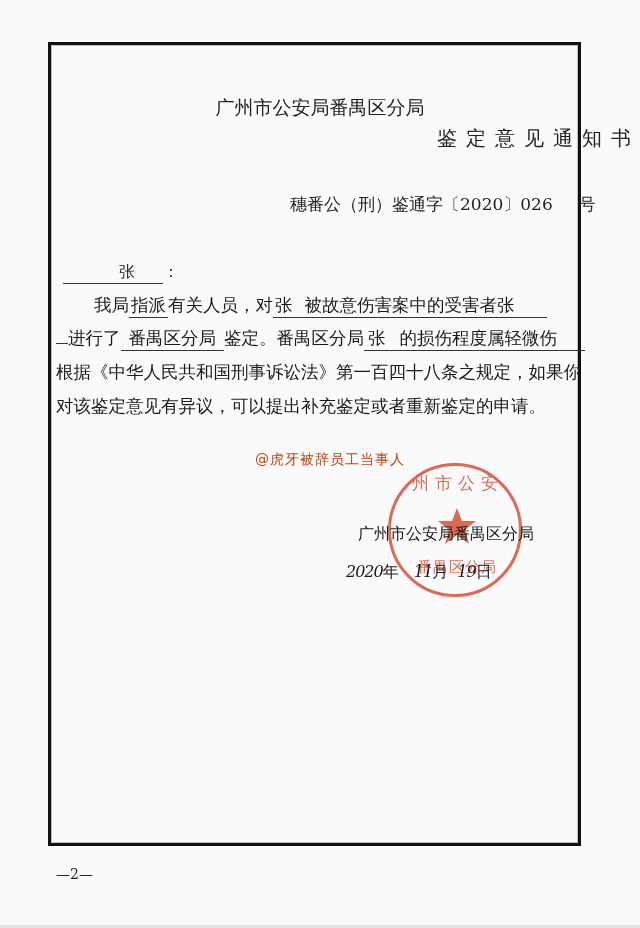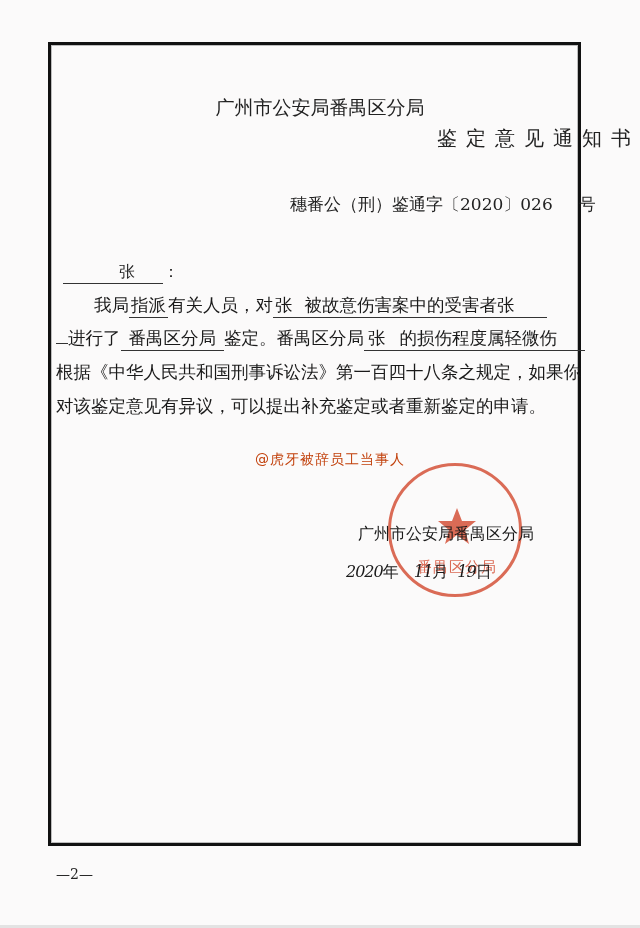--- a/index.html
+++ b/index.html
@@ -65,20 +65,21 @@
 <div class="abs body-line line2">
   <span class="blank" style="width:12px;"></span><span>进行了</span><span class="ul" style="padding:0 8px;">番禺区分局</span><span>鉴定。番禺区分局</span><span class="ul" style="padding:0 12px 0 4px;">张</span><span class="ul" style="padding-right:28px;">的损伤程度属轻微伤</span>
 </div>
 
 <div class="abs body-line line3">根据《中华人民共和国刑事诉讼法》第一百四十八条之规定，如果你</div>
 <div class="abs body-line line4">对该鉴定意见有异议，可以提出补充鉴定或者重新鉴定的申请。</div>
 
 <div class="abs watermark">@虎牙被辞员工当事人</div>
 
 <div class="stamp">
+  <div class="stamp-text-top">州市公安</div>
   <svg class="stamp-star" viewBox="0 0 40 40">
     <polygon points="20,2 25,15 39,15 28,24 32,38 20,29 8,38 12,24 1,15 15,15" fill="#d5533a"></polygon>
   </svg>
   <div class="stamp-text-bottom">番禺区分局</div>
 </div>
 
 <div class="abs signer">广州市公安局番禺区分局</div>
 
 <div class="abs date-line">
   <span class="hand">2020</span><span>年</span>

